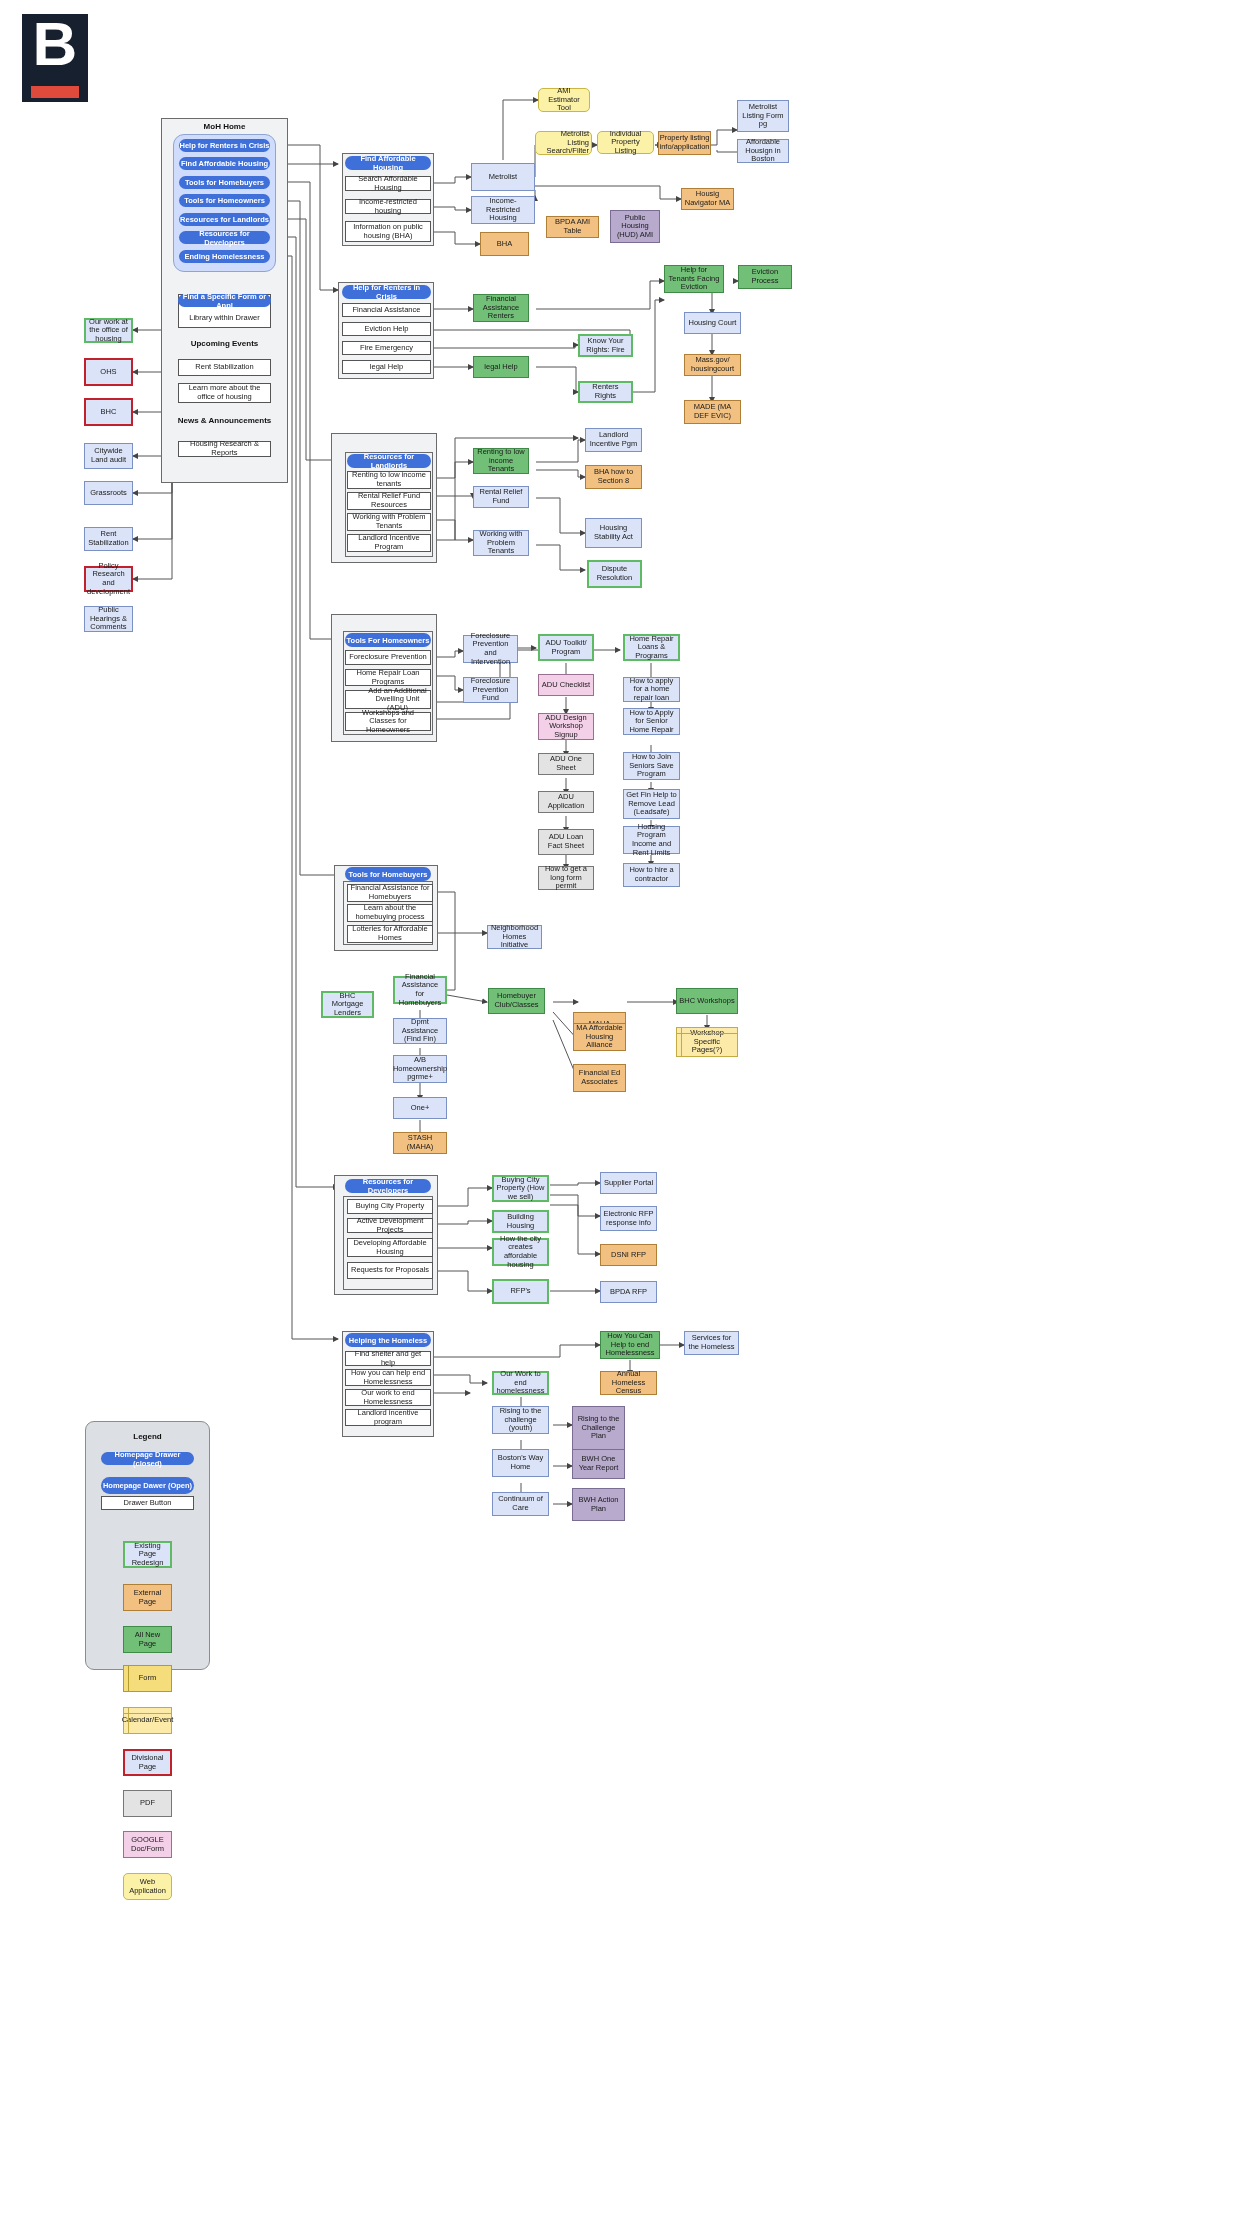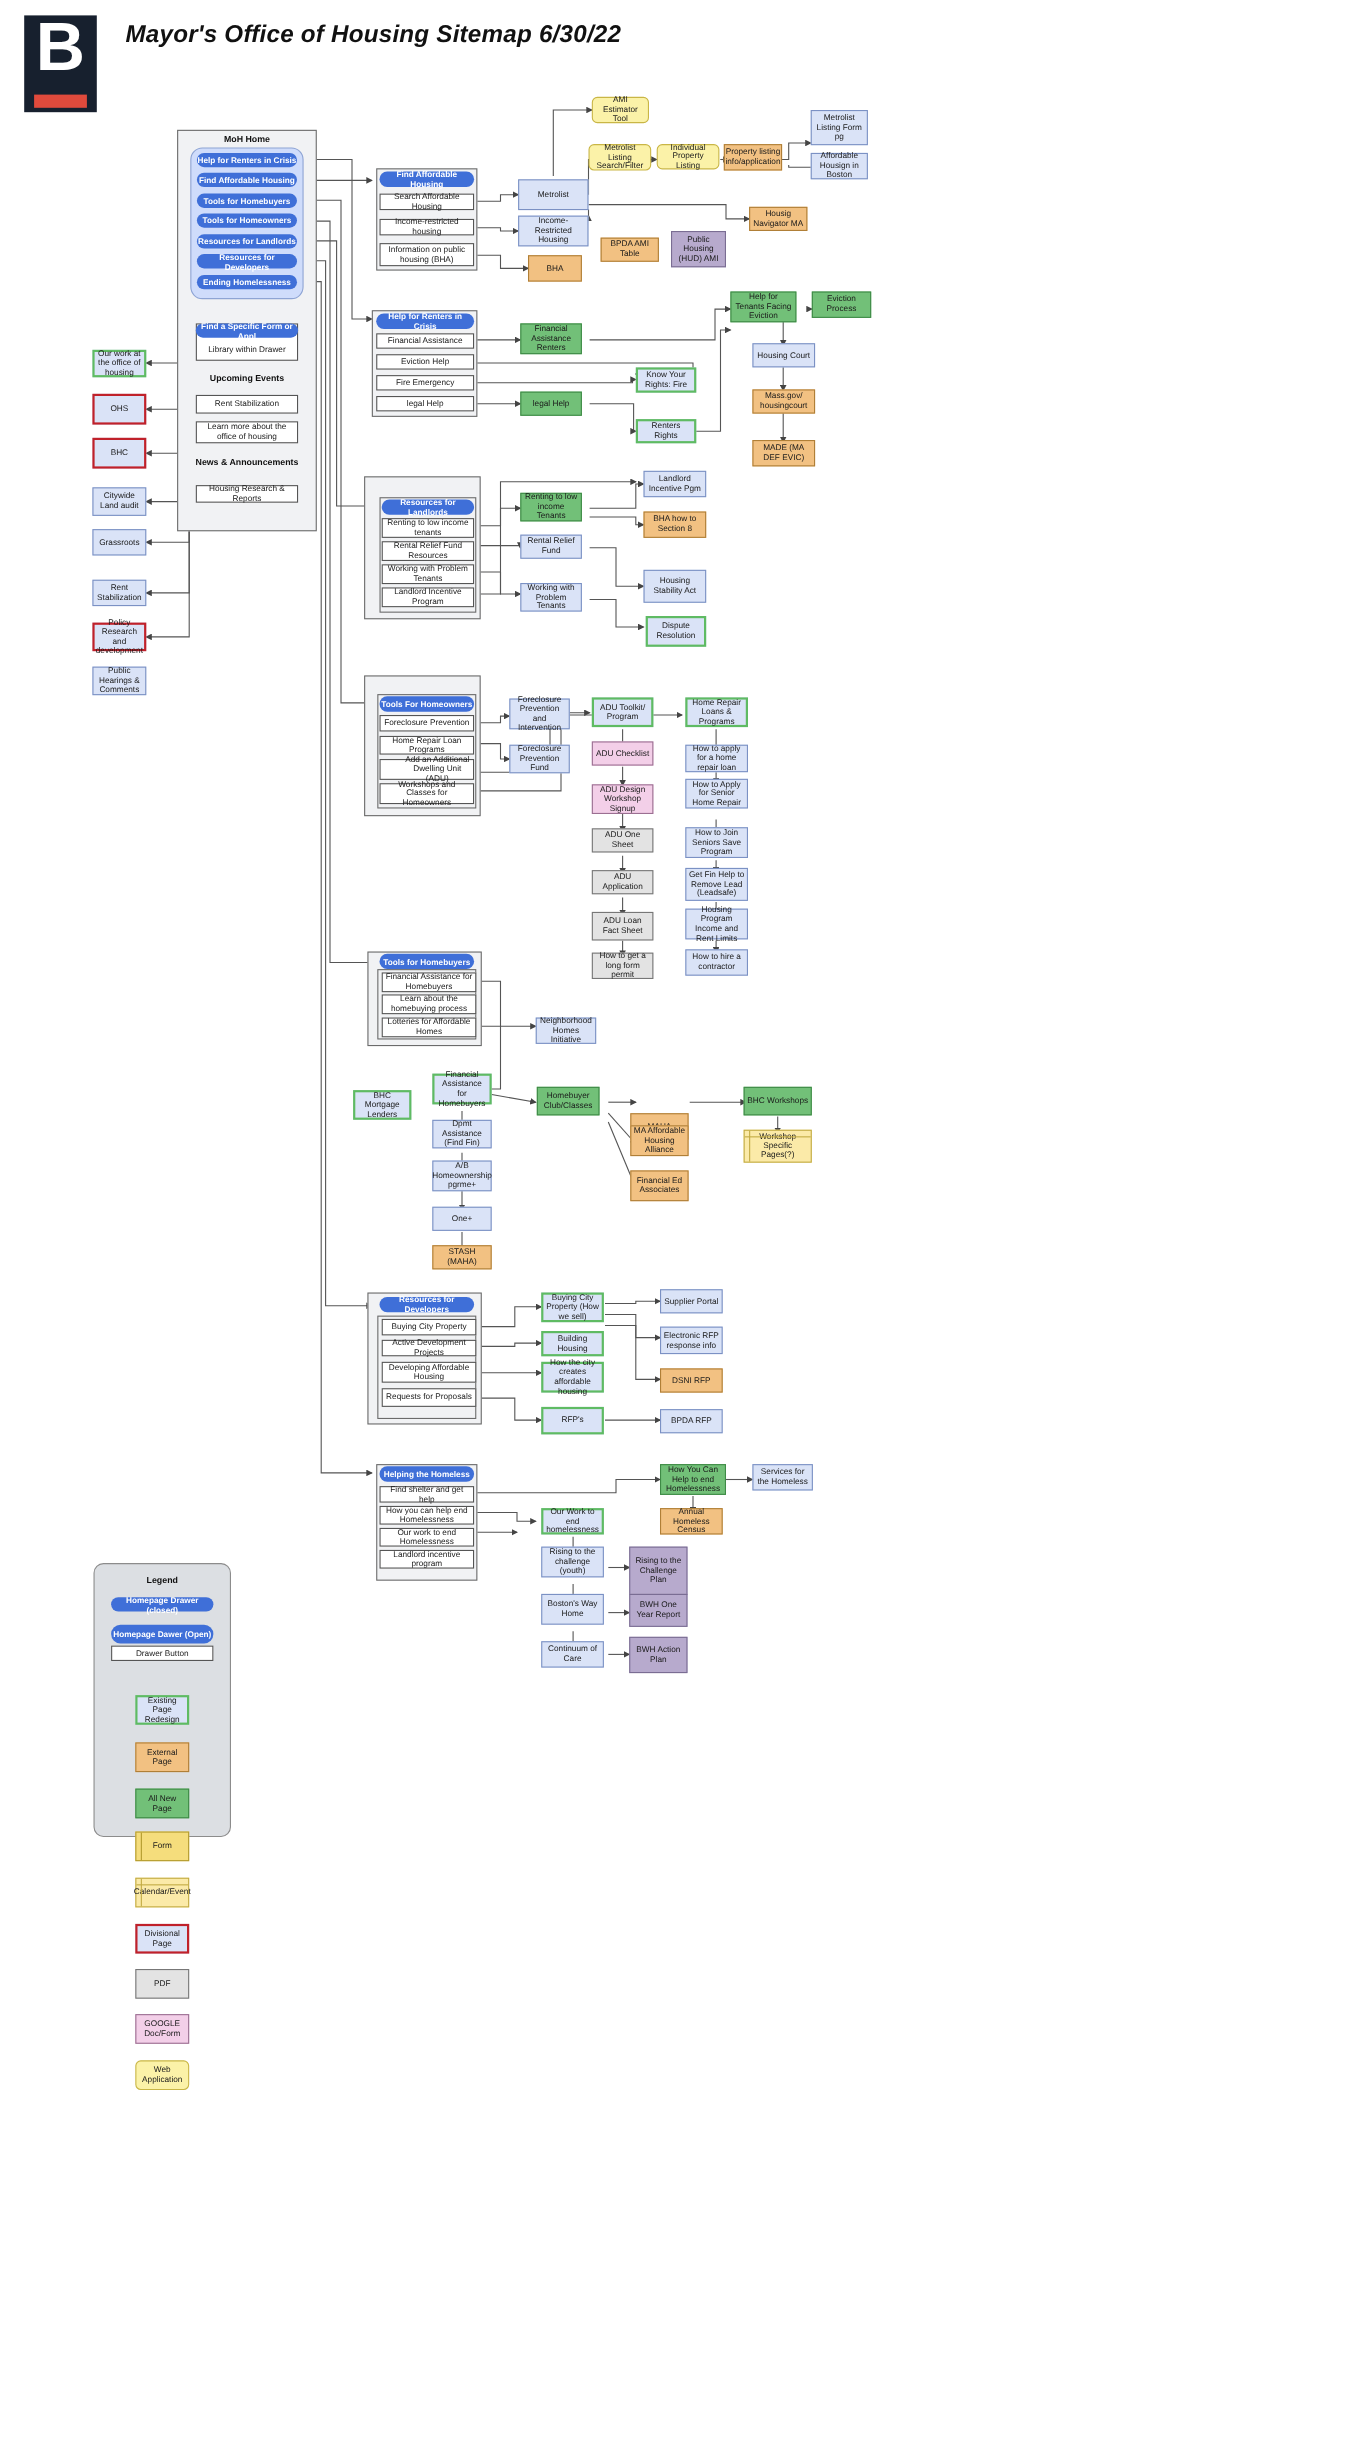--- a/index.html
+++ b/index.html
@@ -52,21 +52,20 @@
 </style>
 </head>
 <body>
 
 <div id="page">
 
   <div class="logo">
     <div class="bletter">B</div>
     <div class="bar"></div>
   </div>
-  <div class="title">Mayor's Office of Housing Sitemap 6/30/22</div>
 
   <svg class="edges">
     <defs>
       <marker id="ah" markerWidth="6" markerHeight="6" refX="5" refY="3" orient="auto">
         <path d="M0,0 L6,3 L0,6 z" fill="#444"></path>
       </marker>
     </defs>
     <g stroke="#555" stroke-width="1" fill="none" marker-end="url(#ah)">
 
       <path d="M284,145 L320,145 L320,290 L338,290"></path>
@@ -217,21 +216,21 @@
   <div class="n pink" style="left:123px;top:1831px;width:49px;height:27px;">GOOGLE Doc/Form</div>
   <div class="n yellow" style="left:123px;top:1873px;width:49px;height:27px;">Web Application</div>
 
   <div class="sect" style="left:342px;top:153px;width:92px;height:93px;"></div>
   <div class="grouphdr" style="left:345px;top:156px;width:86px;height:14px;border-radius:8px;">Find Affordable Housing</div>
   <div class="n white" style="left:345px;top:176px;width:86px;height:15px;">Search Affordable Housing</div>
   <div class="n white" style="left:345px;top:199px;width:86px;height:15px;">Income-restricted housing</div>
   <div class="n white" style="left:345px;top:221px;width:86px;height:21px;">Information on public housing (BHA)</div>
 
   <div class="n yellow" style="left:538px;top:88px;width:52px;height:24px;">AMI Estimator Tool</div>
-  <div class="n yellow" style="left:535px;top:131px;width:57px;height:24px;">Metrolist Listing Search/Filter</div>
+  <div class="n yellow" style="left:535px;top:131px;width:57px;height:24px;text-align:right;">Metrolist Listing Search/Filter</div>
   <div class="n yellow" style="left:597px;top:131px;width:57px;height:23px;">Individual Property Listing</div>
   <div class="n orange" style="left:658px;top:131px;width:53px;height:24px;">Property listing info/application</div>
   <div class="n blue" style="left:737px;top:100px;width:52px;height:32px;">Metrolist Listing Form pg</div>
   <div class="n blue" style="left:737px;top:139px;width:52px;height:24px;">Affordable Housign in Boston</div>
   <div class="n blue" style="left:471px;top:163px;width:64px;height:28px;">Metrolist</div>
   <div class="n blue" style="left:471px;top:196px;width:64px;height:28px;">Income-Restricted Housing</div>
   <div class="n orange" style="left:546px;top:216px;width:53px;height:22px;">BPDA AMI Table</div>
   <div class="n purple" style="left:610px;top:210px;width:50px;height:33px;">Public Housing (HUD) AMI</div>
   <div class="n orange" style="left:681px;top:188px;width:53px;height:22px;">Housig Navigator MA</div>
   <div class="n orange" style="left:480px;top:232px;width:49px;height:24px;">BHA</div>

